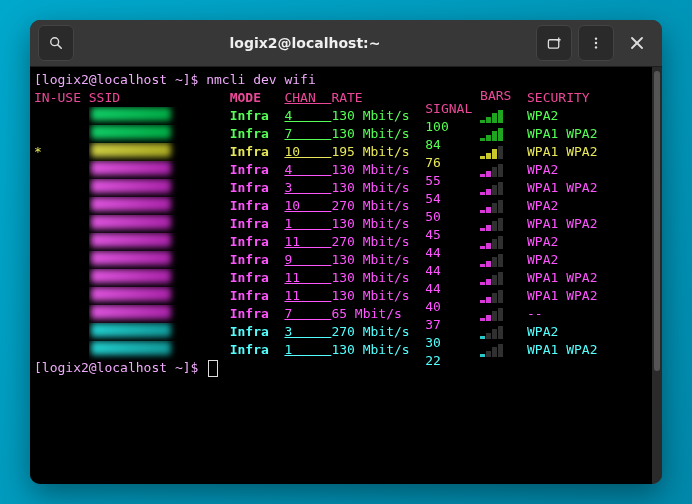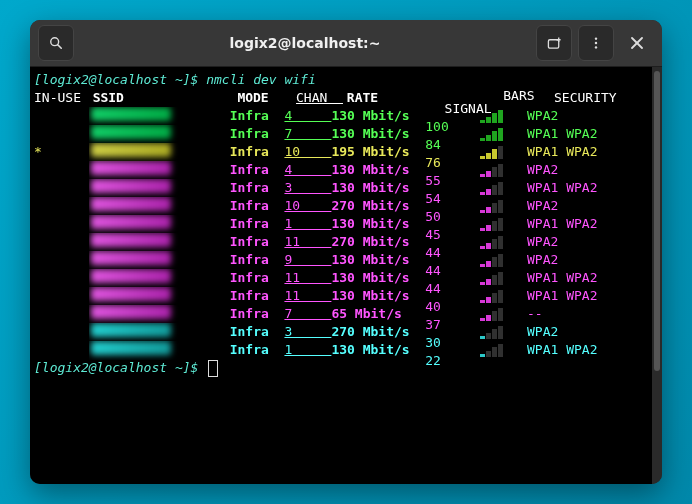--- a/index.html
+++ b/index.html
@@ -85,33 +85,33 @@
   }
   .scroll-thumb {
     margin: 4px 2px;
     width: 6px;
     height: 300px;
     background: #555;
     border-radius: 3px;
   }
   .row { display: flex; height: 18px; align-items: center; }
   .c-inuse  { width: 7ch; }
-  .c-ssid   { width: 18ch; overflow:hidden;font-weight:bold; }
+  .c-ssid   { width: 18ch; overflow:hidden; }
   .c-mode   { width: 7ch; font-weight: bold; }
   .c-chan   { width: 6ch; text-decoration: underline; }
-  .c-rate   { width: 12ch; font-weight: bold; }
+  .c-rate   { width: 12ch; }
   .c-signal { width: 7ch; margin-top: 21px; }
   .c-bars   { width: 6ch; display:inline-flex; align-items:flex-end; gap:1px; height:14px;}
   .c-sec    { width: 12ch; }
-  .hdr { color: #ffffff; justify-content: space-between; }
+  .hdr { color: #ec4899; }
   .g { color: #55ff55; }
   .y { color: #e8e85a; }
   .m { color: #ff55ff; }
   .c { color: #55ffff; }
-  .w { color: #5eead4; font-style: italic; }
+  .w { color: #f0abfc; }
   .bar { width: 5px; display:inline-block; }
   .b1{height:3px;} .b2{height:6px;} .b3{height:10px;} .b4{height:13px;}
   .bg-g{background:#1fa51f;} .bg-y{background:#c9c92e;} .bg-m{background:#d838d8;} .bg-c{background:#2cc8c8;}
   .bg-dim{background:#303030;}
   .ssid-blur {
     display:inline-block; width: 80px; height:14px;
     filter: blur(3px); border-radius:3px; margin-left:2px;
   }
   .sb-g{ background: linear-gradient(90deg,#1c6 0%,#0a4 100%); }
   .sb-y{ background: linear-gradient(90deg,#cc4 0%,#aa2 100%); }

